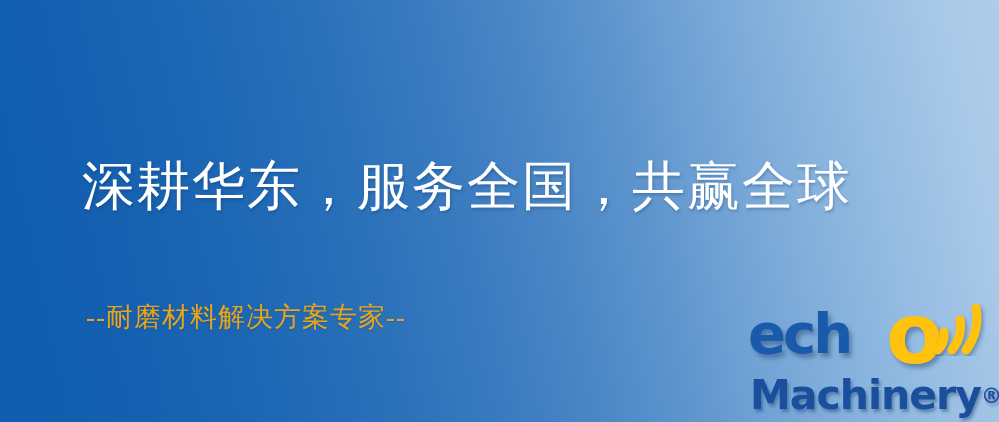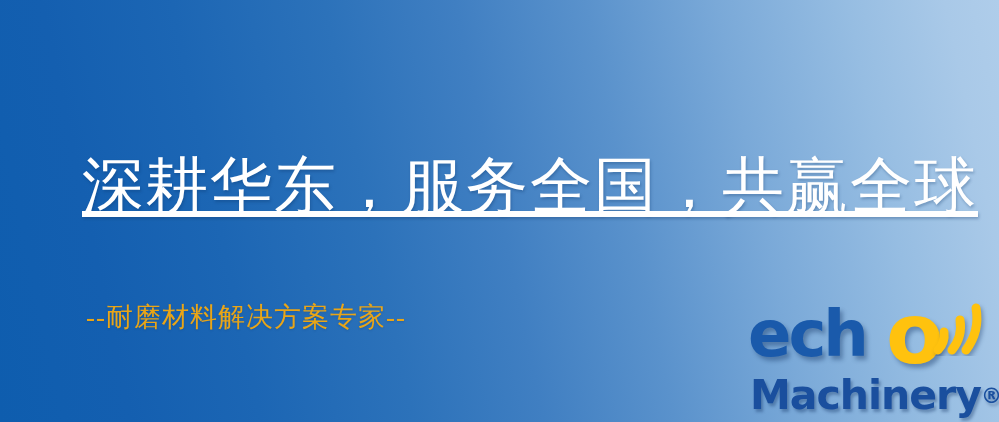--- a/index.html
+++ b/index.html
@@ -28,27 +28,26 @@
         #afcdea 100%);
     font-family: "Liberation Sans", sans-serif;
   }
 
   
   #headline {
     position: absolute;
     left: 82px;
     top: 152px;
     font-family: "Liberation Serif", "DejaVu Serif", serif;
-    font-size: 62px;
+    font-size: 53px;
     line-height: 68px;
     letter-spacing: 2px;
     color: #ffffff;
     white-space: nowrap;
     text-shadow: 1px 2px 3px rgba(10, 50, 100, 0.30);
-    text-decoration: underline;
   }
 
   
   #subtitle {
     position: absolute;
     left: 86px;
     top: 265px;
     font-family: "Liberation Serif", "DejaVu Serif", serif;
     font-size: 27px;
     line-height: 32px;
@@ -73,21 +72,21 @@
     width: 251px;
     height: 92px;
   }
 
   #logo-echo {
     position: absolute;
     left: 0px;
     top: -6px;
     font-family: "DejaVu Sans", "Liberation Sans", sans-serif;
     font-weight: bold;
-    font-size: 64px;
+    font-size: 56px;
     line-height: 92px;
     letter-spacing: -3px;
     color: #1a5aab;
     text-shadow: 3px 4px 4px rgba(12, 44, 92, 0.38);
   }
 
   #logo-o {
     position: absolute;
     left: 138px;
     top: -6px;

